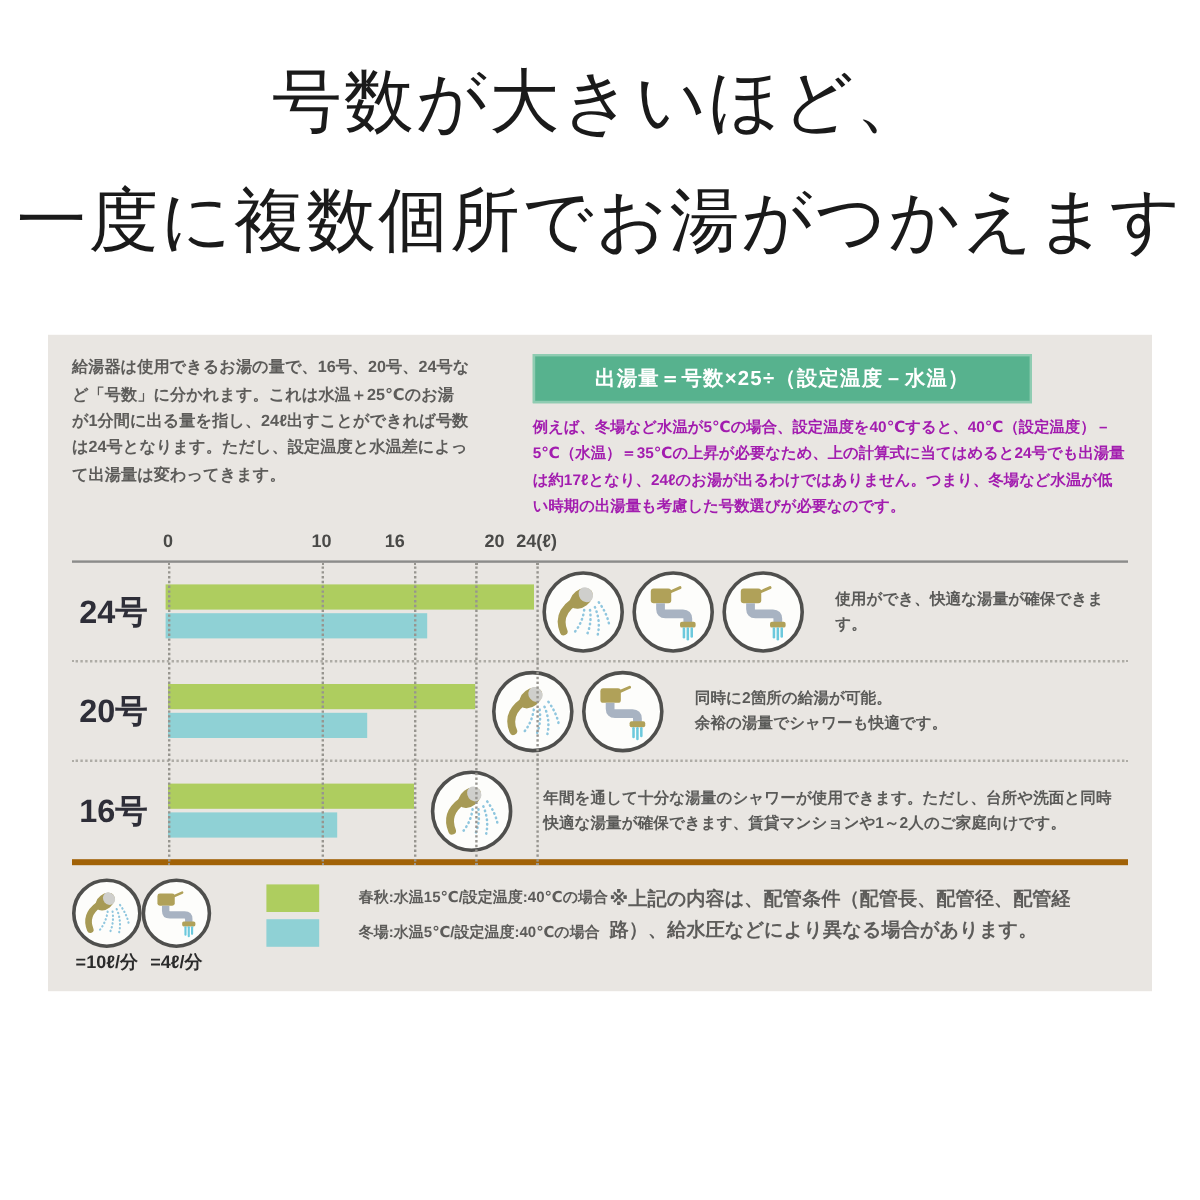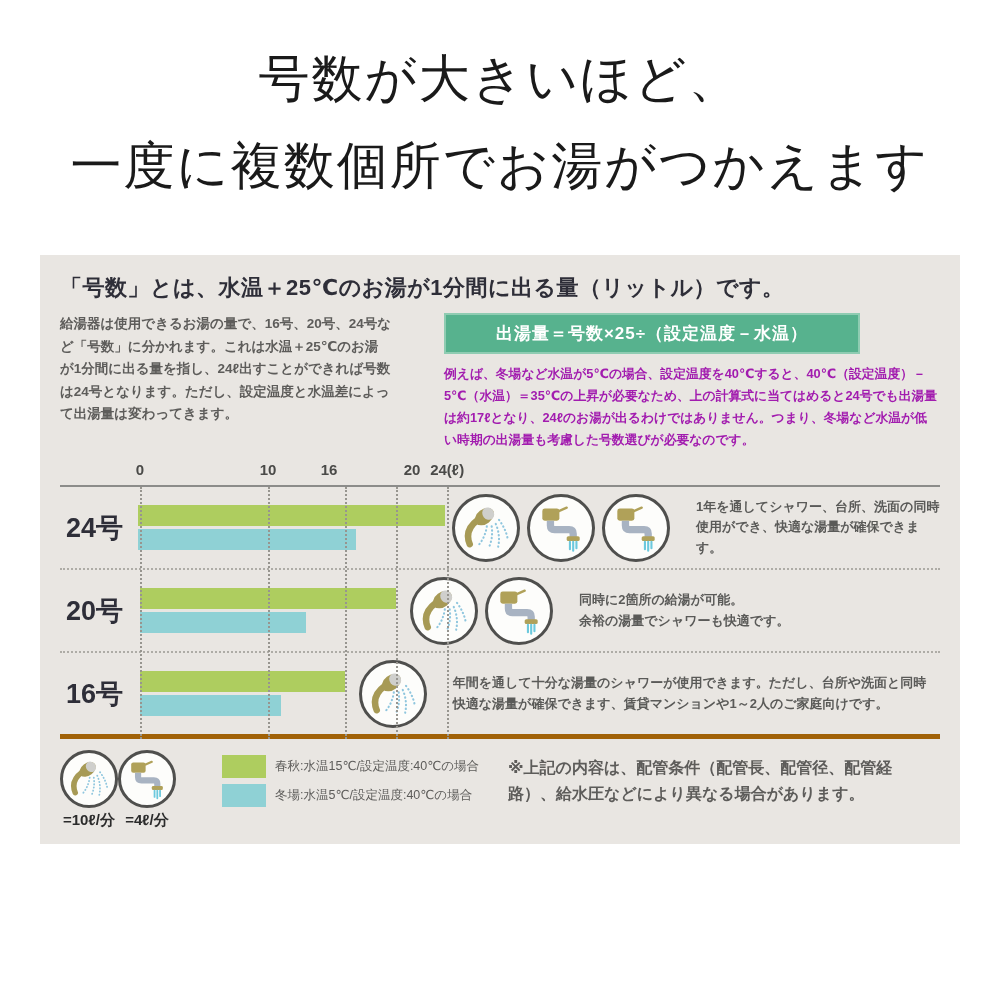--- a/index.html
+++ b/index.html
@@ -1,18 +1,18 @@
 <!DOCTYPE html>
 <html><head>
 <meta charset="utf-8">
 <style>
   html,body{margin:0;padding:0;background:#ffffff;}
   body{width:1000px;height:1000px;font-family:"Liberation Sans","DejaVu Sans",sans-serif;overflow:hidden;}
 
-  .title{ text-align:center; margin-top:36px; font-size:51px; line-height:1.7;
+  .title{ text-align:center; margin-top:36px; font-size:58px; line-height:1.7;
           color:#1a1a1a; letter-spacing:2px; font-weight:400;}
 
   .panel{ width:920px; margin:46px auto 0 auto; background:#e9e6e2;
           padding:16px 20px 14px 20px; box-sizing:border-box; }
 
   .panel-heading{ font-size:22px; font-weight:700; color:#2e2e38; letter-spacing:.5px; margin:2px 0 10px 0;}
 
   .intro{ display:flex; gap:16px; }
   .intro-left{ width:332px; font-size:13.5px; line-height:1.66; color:#5d5c5a; font-weight:600;}
   .intro-right{ flex:1;margin-left:36px; }
@@ -39,33 +39,32 @@
 
   .bottom{ display:flex; margin-top:11px; align-items:flex-start; }
   .legend-icons{ display:flex; width:162px; }
   .legend-icon-col{ text-align:center; }
   .legend-circle{ width:58px; height:58px; }
   .legend-circle svg{ width:44px; height:44px; }
   .legend-rate{ font-size:15px; font-weight:700; color:#2b2b2b; margin-top:3px; white-space:nowrap;}
   .swatches{ width:286px; padding-top:5px; }
   .swatch-row{ display:flex; align-items:center; margin-bottom:6px; }
   .swatch{ width:44px; height:23px; margin-right:9px; }
-  .swatch-label{ font-size:12.5px; font-weight:400; color:#5d5c5a; white-space:nowrap;}
+  .swatch-label{ font-size:12.5px; font-weight:700; color:#5d5c5a; white-space:nowrap;margin-left:24px;}
   .footnote{ flex:1; font-size:16px; line-height:1.6; color:#5d5c5a; font-weight:600; padding-top:5px;}
 </style>
 </head>
 <body>
 
 <div class="title">
   <div>号数が大きいほど、</div>
   <div>一度に複数個所でお湯がつかえます</div>
 </div>
 
 <div class="panel">
-  <div class="panel-heading">「号数」とは、水温＋25℃のお湯が1分間に出る量（リットル）です。</div>
 
   <div class="intro">
     <div class="intro-left">給湯器は使用できるお湯の量で、16号、20号、24号など「号数」に分かれます。これは水温＋25℃のお湯が1分間に出る量を指し、24ℓ出すことができれば号数は24号となります。ただし、設定温度と水温差によって出湯量は変わってきます。</div>
     <div class="intro-right">
       <div class="formula-badge">出湯量＝号数×25÷（設定温度－水温）</div>
       <div class="formula-note">例えば、冬場など水温が5℃の場合、設定温度を40℃すると、40℃（設定温度）－5℃（水温）＝35℃の上昇が必要なため、上の計算式に当てはめると24号でも出湯量は約17ℓとなり、24ℓのお湯が出るわけではありません。つまり、冬場など水温が低い時期の出湯量も考慮した号数選びが必要なのです。</div>
     </div>
   </div>
 
   <div class="chart">
@@ -126,21 +125,20 @@
     <rect x="39" y="42" width="16" height="6" rx="2" fill="#b0a159"></rect>
     <g stroke="#6cc9dd" stroke-width="2.6" stroke-linecap="round">
       <line x1="43" y1="49" x2="43" y2="58"></line>
       <line x1="47" y1="49" x2="47" y2="60"></line>
       <line x1="51" y1="49" x2="51" y2="57"></line>
     </g>
   </svg>
             </div>
           </div>
           <div class="row-desc">
-            <div>1年を通してシャワー、台所、洗面の同時</div>
             <div>使用ができ、快適な湯量が確保できます。</div>
           </div>
         </div>
         <div class="chart-row">
           <div class="row-label">20号</div>
           <div class="row-bars" style="width: 270px;">
             <div class="bar" style="width: 256px; background: rgb(174, 205, 95);"></div>
             <div class="bar" style="width: 166.4px; background: rgb(143, 209, 213);"></div>
           </div>
           <div class="row-icons">

